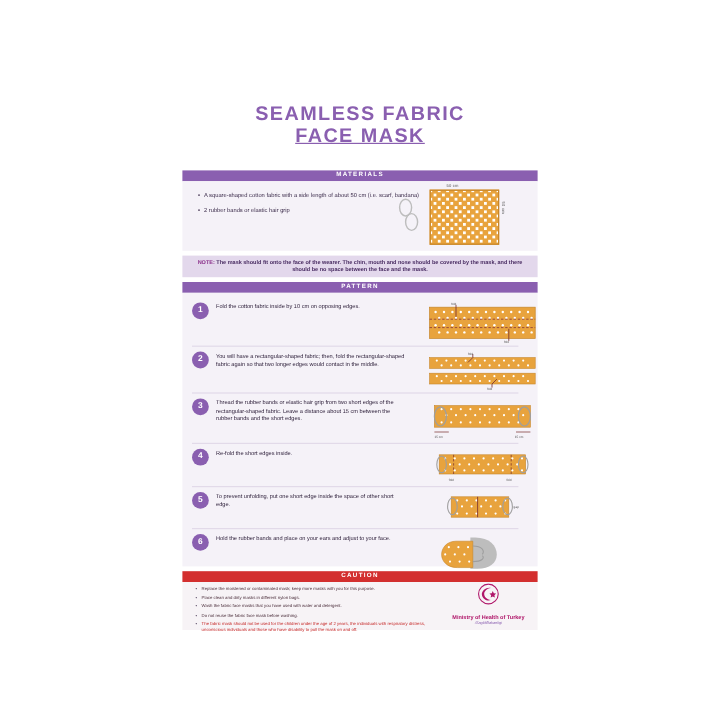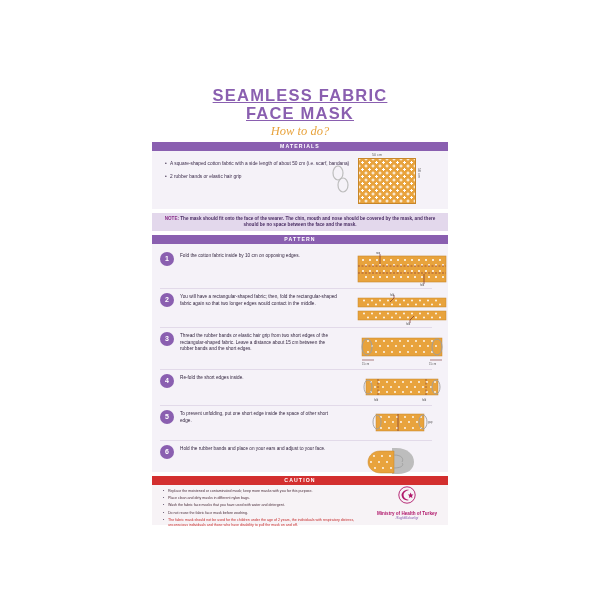--- a/index.html
+++ b/index.html
@@ -26,21 +26,20 @@
   
   .title-1 {
     position: absolute;
     left: 0; top: 14px;
     width: 320px;
     text-align: center;
     color: #8a5fb0;
     font-size: 16.5px;
     font-weight: bold;
     letter-spacing: 1.2px;
-    text-decoration: underline;
   }
   .title-2 {
     position: absolute;
     left: 0; top: 32px;
     width: 320px;
     text-align: center;
     color: #8a5fb0;
     font-size: 16.5px;
     font-weight: bold;
     letter-spacing: 1.2px;
@@ -226,21 +225,20 @@
   }
 </style>
 </head>
 <body>
 
 <div id="poster">
   <div class="sheet">
 
     <div class="title-1">SEAMLESS FABRIC</div>
     <div class="title-2">FACE MASK</div>
-    <div class="subtitle">How to do?</div>
 
     <div class="bar materials">MATERIALS</div>
     <div class="panel materials-panel"></div>
 
     <ul class="bullets mat-list">
       <li>A square-shaped cotton fabric with a side length of about 50 cm (i.e. scarf, bandana)</li>
       <li>2 rubber bands or elastic hair grip</li>
     </ul>
 
     <svg class="elastic" viewBox="0 0 22 32">

